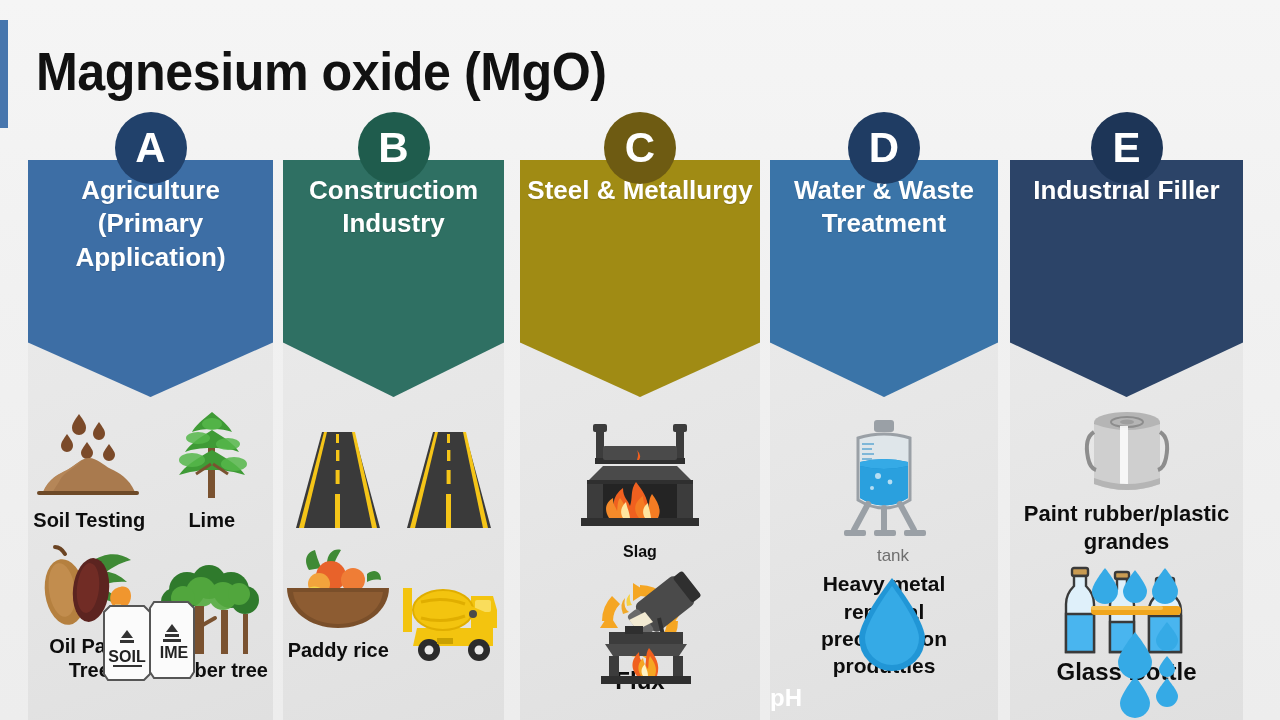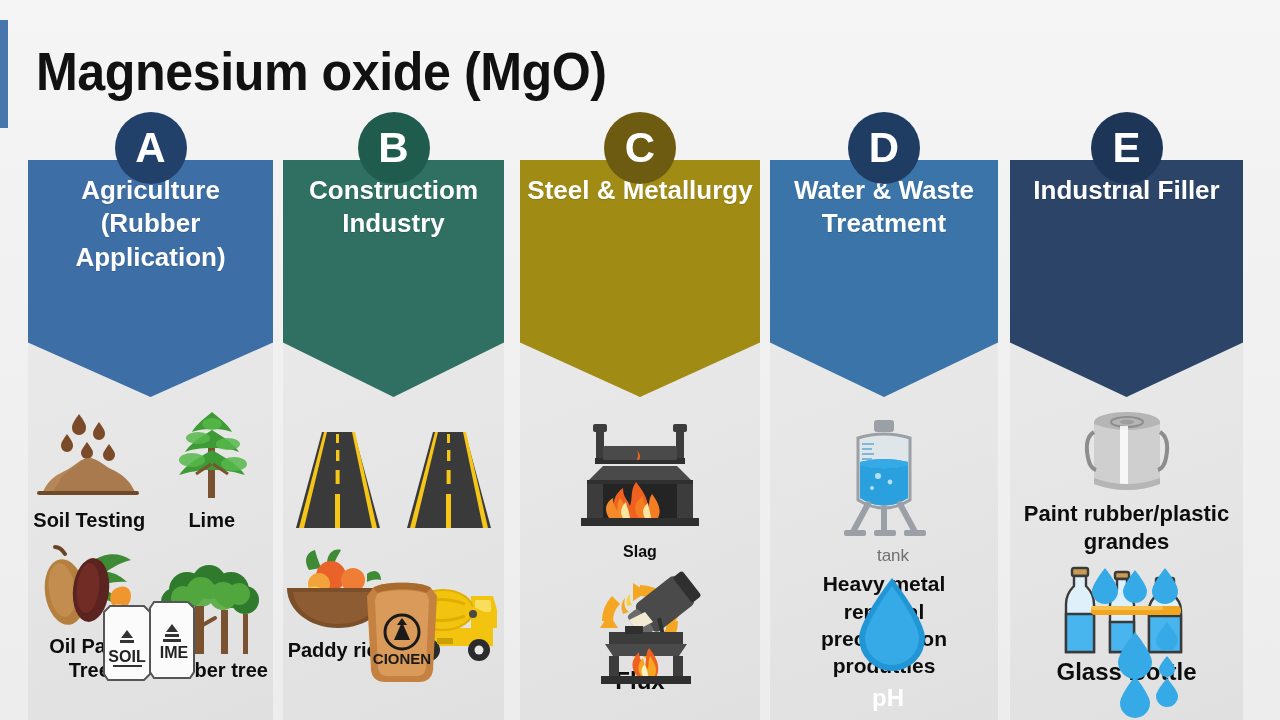--- a/index.html
+++ b/index.html
@@ -53,21 +53,21 @@
     font-size:26px;line-height:1.28;
     z-index:3;
     text-shadow:0 1px 1px rgba(0,0,0,.15);
   }
   .banner-art{
     position:absolute;left:16px;right:0;bottom:34px;height:120px;
     display:flex;align-items:flex-end;justify-content:center;
     z-index:2;
   }
   .ph-label{
-    position:absolute;left:8px;right:0;bottom:8px;text-align:center;
+    position:absolute;left:0;right:0;bottom:8px;
     color:#fff;font-weight:bold;font-size:24px;z-index:3;
   }
 
   
   .body{
     position:absolute;left:0;right:0;top:290px;bottom:0;
     display:flex;flex-direction:column;align-items:center;
   }
   .cap{
     font-weight:bold;color:#0d0d0d;font-size:20px;
@@ -90,21 +90,21 @@
   <div class="title">Magnesium oxide (MgO)</div>
 
   <div class="cols">
 
     <div class="col" style="left:28px;width:245px;">
       <div class="panel"></div>
       <div class="banner" style="background:#3d6ea5;"></div>
       <div class="badge" style="background:#21416b;">
         <span>A</span>
       </div>
-      <div class="banner-title">Agriculture (Rubber Application)</div>
+      <div class="banner-title">Agriculture (Primary Application)</div>
       <div class="banner-art">
         <svg width="130" height="100" viewBox="0 0 130 100">
           <g stroke="#555" stroke-width="2" fill="#fbfbfb">
             <path d="M56 22 L60 16 L94 16 L100 22 L100 86 L96 92 L60 92 L56 86 Z"></path>
             <path d="M10 26 L16 20 L50 20 L56 26 L56 88 L50 94 L14 94 L10 88 Z"></path>
           </g>
           <g fill="#333">
             <path d="M27 52 l6 -8 l6 8 z"></path>
               <rect x="26" y="54" width="14" height="3"></rect>
             <text x="33" y="76" font-size="16" font-family="Liberation Sans, sans-serif" text-anchor="middle" fill="#222" font-weight="bold">SOIL</text>
@@ -215,31 +215,20 @@
       </div>
     </div>
 
     <div class="col" style="left:283px;width:221px;">
       <div class="panel"></div>
       <div class="banner" style="background:#2f7063;"></div>
       <div class="badge" style="background:#1f5c4d;">
         <span>B</span>
       </div>
       <div class="banner-title">Constructiom Industry</div>
-      <div class="banner-art">
-        <svg width="110" height="114" viewBox="0 0 110 114">
-          <path d="M26 16 c8 -7 50 -7 58 0 l6 8 l-4 74 c-1 8 -6 12 -14 12 l-34 0 c-8 0 -13 -4 -14 -12 l-4 -74 z" fill="#c4813f"></path>
-          <path d="M30 22 c10 -5 40 -5 50 0 l2 6 l-3 68 c-1 6 -4 8 -10 8 l-28 0 c-6 0 -9 -2 -10 -8 l-3 -68z" fill="#d99a5a"></path>
-          <path d="M26 16 c8 -7 50 -7 58 0 l-5 5 c-8 -5 -40 -5 -48 0z" fill="#a96a30"></path>
-          <circle cx="55" cy="60" r="17" fill="none" stroke="#1a1a1a" stroke-width="3"></circle>
-          <path d="M47 68 l8 -18 l8 18 z" fill="#1a1a1a"></path>
-          <path d="M55 46 l5 7 l-10 0z" fill="#1a1a1a"></path>
-          <text x="55" y="92" text-anchor="middle" font-size="15" font-weight="bold" fill="#1a1a1a" font-family="Liberation Sans, sans-serif">CIONEN</text>
-        </svg>
-      </div>
 
       <div class="body">
         <div class="row2" style="margin-top:28px;">
           <div class="cell">
             <div class="icoBox">
               <svg width="92" height="100" viewBox="0 0 92 100">
                 <path d="M30 2 L62 2 L88 98 L4 98 Z" fill="#3a3a3a"></path>
                 <path d="M32 2 L35 2 L12 98 L7 98 Z" fill="#f5c518"></path>
                 <path d="M60 2 L63 2 L85 98 L80 98 Z" fill="#f5c518"></path>
                 <g fill="#f5c518">

